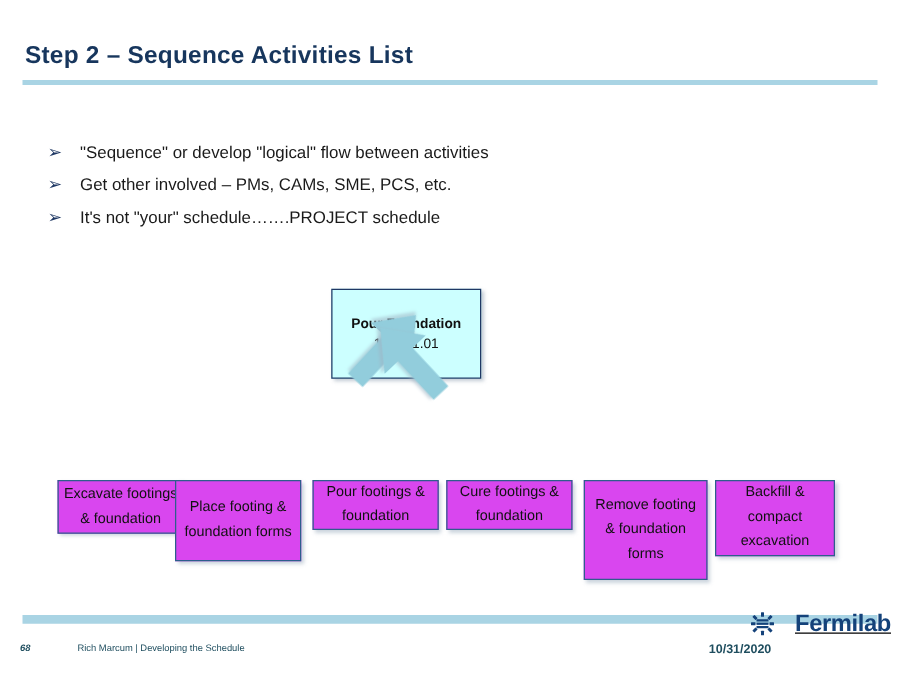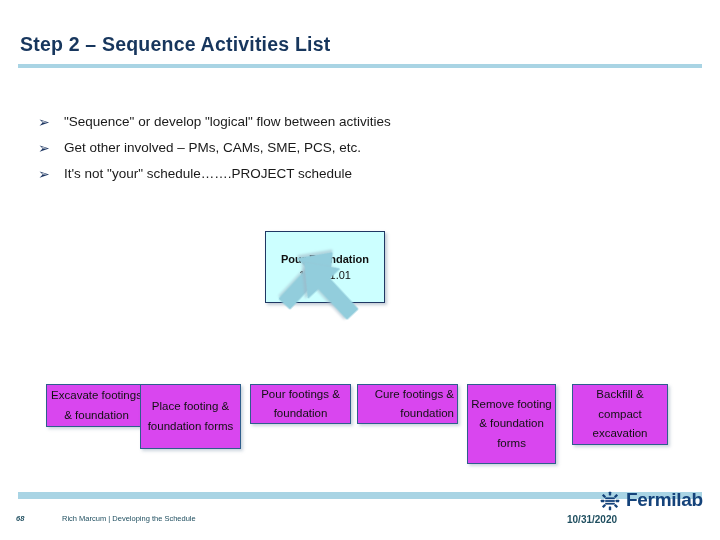--- a/index.html
+++ b/index.html
@@ -151,22 +151,23 @@
     top: 514px;
     font-size: 10px;
     font-weight: bold;
     color: #1F4E5F;
   }
   .logo-wrap {
     position: absolute;
     left: 600px;
     top: 489px;
     display: flex;
-    align-items: flex-end;
-    gap: 6px;
+    align-items: flex-start;
+    gap: 16px;
+    text-decoration: underline;
   }
   .logo-text {
     font-size: 19px;
     font-weight: bold;
     color: #14427A;
     letter-spacing: -0.3px;
   }
 </style>
 </head>
 <body>
@@ -208,22 +209,22 @@
     </g>
 
     <g filter="url(#sh)" transform="translate(358,309) rotate(137)">
       <polygon points="0,0 15,0 15,42 29,42 7.5,70 -14,42 0,42" fill="#92CDDC" stroke="#92CDDC" stroke-width="1"></polygon>
     </g>
   </svg>
 
   <div class="task-box" style="left:46px;  top:384px; width:101px; height:43px;">Excavate footings &amp; foundation</div>
   <div class="task-box" style="left:140px; top:384px; width:101px; height:65px;">Place footing &amp; foundation forms</div>
   <div class="task-box" style="left:250px; top:384px; width:101px; height:40px;">Pour footings &amp; foundation</div>
-  <div class="task-box" style="left:357px; top:384px; width:101px; height:40px;text-align:right;">Cure footings &amp; foundation</div>
-  <div class="task-box" style="left:467px; top:384px; width:89px;  height:80px;">Remove footing &amp; foundation forms</div>
+  <div class="task-box" style="left:357px; top:384px; width:101px; height:40px;">Cure footings &amp; foundation</div>
+  <div class="task-box" style="left:467px; top:384px; width:99px;  height:80px;">Remove footing &amp; foundation forms</div>
   <div class="task-box" style="left:572px; top:384px; width:96px;  height:61px;">Backfill &amp; compact excavation</div>
 
   <div class="footer-rule"></div>
   <div class="footer-page">68</div>
   <div class="footer-author">Rich Marcum | Developing the Schedule</div>
   <div class="footer-date">10/31/2020</div>
 
   <div class="logo-wrap">
     <svg width="20" height="20" viewBox="0 0 100 100">
       <g fill="#14427A">

